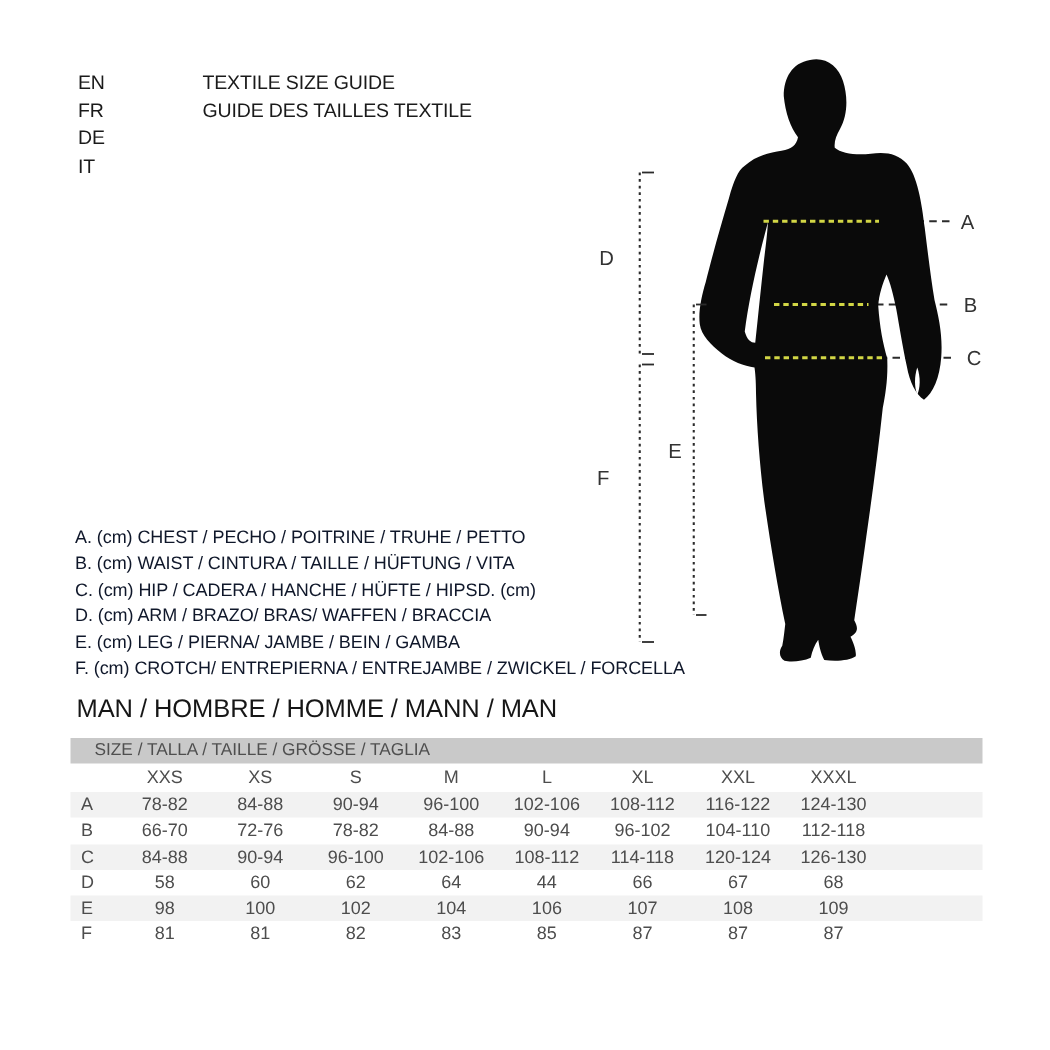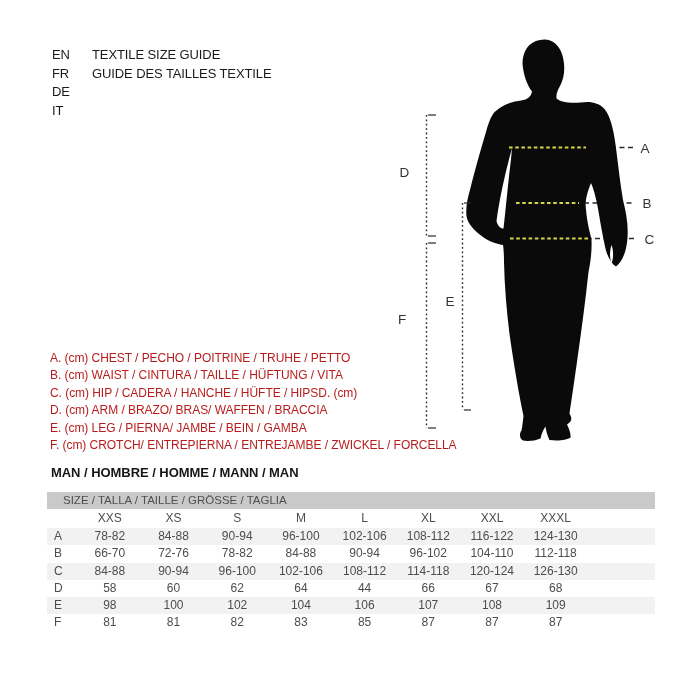--- a/index.html
+++ b/index.html
@@ -3,29 +3,29 @@
 <meta charset="utf-8">
 <style>
   html,body{margin:0;padding:0;background:#fff;}
   .canvas{
     position:relative;width:700px;height:700px;background:#ffffff;overflow:hidden;
     font-family:"Liberation Sans",sans-serif;-webkit-font-smoothing:antialiased;
   }
   
   .langs{position:absolute;left:52px;top:46px;}
   .lang-row{display:grid;grid-template-columns:40px auto;line-height:18.6px;
-    font-size:13px;font-weight:500;letter-spacing:-0.1px;color:#1a1a1a;}
+    font-size:13px;font-weight:500;letter-spacing:-0.1px;color:#1a1a1a;gap:43px;}
   
   .figure{position:absolute;left:380px;top:30px;width:290px;height:420px;}
   .figure text{font-family:"Liberation Sans",sans-serif;font-size:13.5px;fill:#333333;}
   
   .legend{position:absolute;left:50px;top:350px;}
-  .legend-row{line-height:17.4px;font-size:12px;letter-spacing:-0.05px;color:#b91c1c;font-weight:500;}
-  .gender{position:absolute;left:51px;top:464px;line-height:17px;font-size:13px;
-    font-weight:700;letter-spacing:-0.05px;color:#161616;}
+  .legend-row{line-height:17.4px;font-size:12px;letter-spacing:-0.05px;color:#0f172a;font-weight:500;}
+  .gender{position:absolute;left:51px;top:464px;line-height:17px;font-size:17px;
+    font-weight:400;letter-spacing:-0.05px;color:#161616;}
   
   .tbl{position:absolute;left:47px;top:492px;width:608px;font-size:12px;color:#4d4d4d;}
   .tbl-bar{height:17px;line-height:17px;background:#c9c9c9;color:#4f4f4f;
     font-size:11.5px;padding-left:16px;box-sizing:border-box;}
   .tbl-grid-row{display:grid;grid-template-columns:31px repeat(8,63.7px) 1fr;}
   .tbl-head{height:19px;line-height:19px;}
   .tbl-row{height:17.3px;line-height:17.3px;}
   .tbl-row.striped{background:#f2f2f2;}
   .cell-c{text-align:center;}
   .cell-l{text-align:left;padding-left:7px;}

